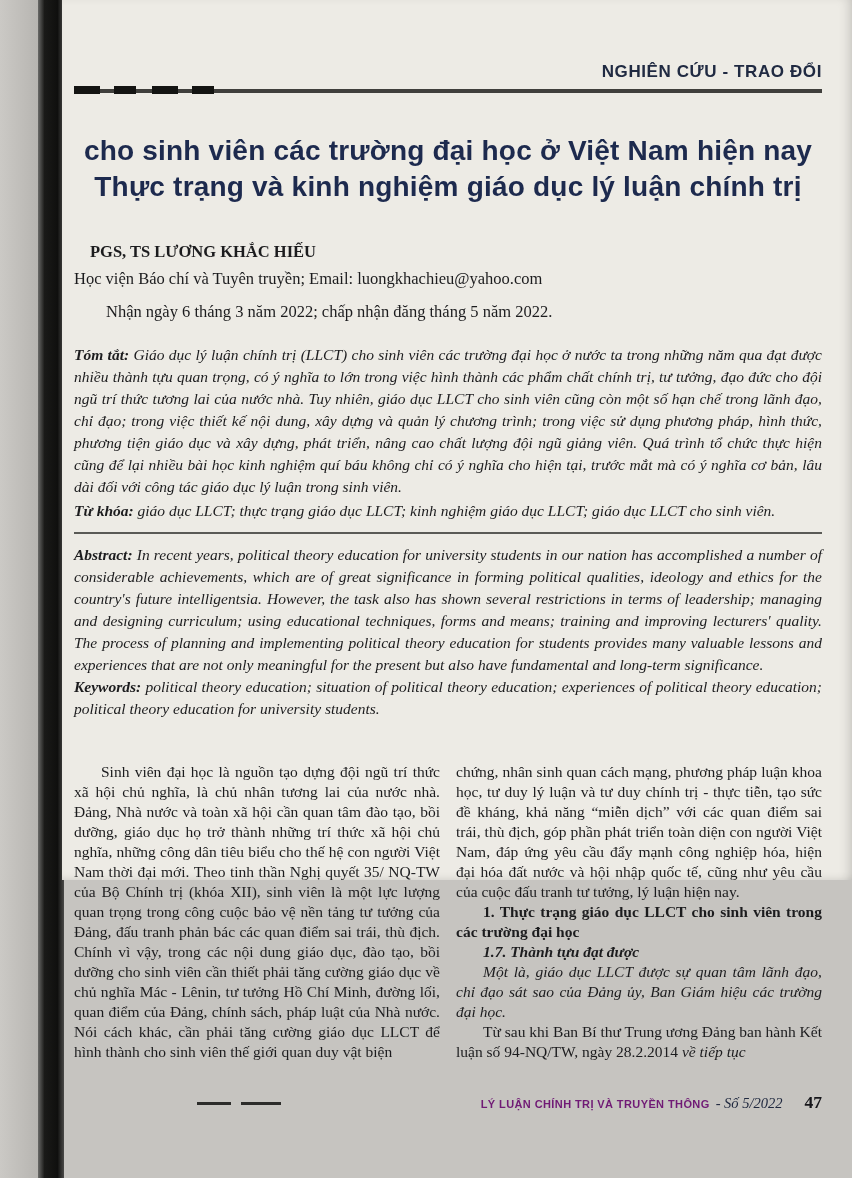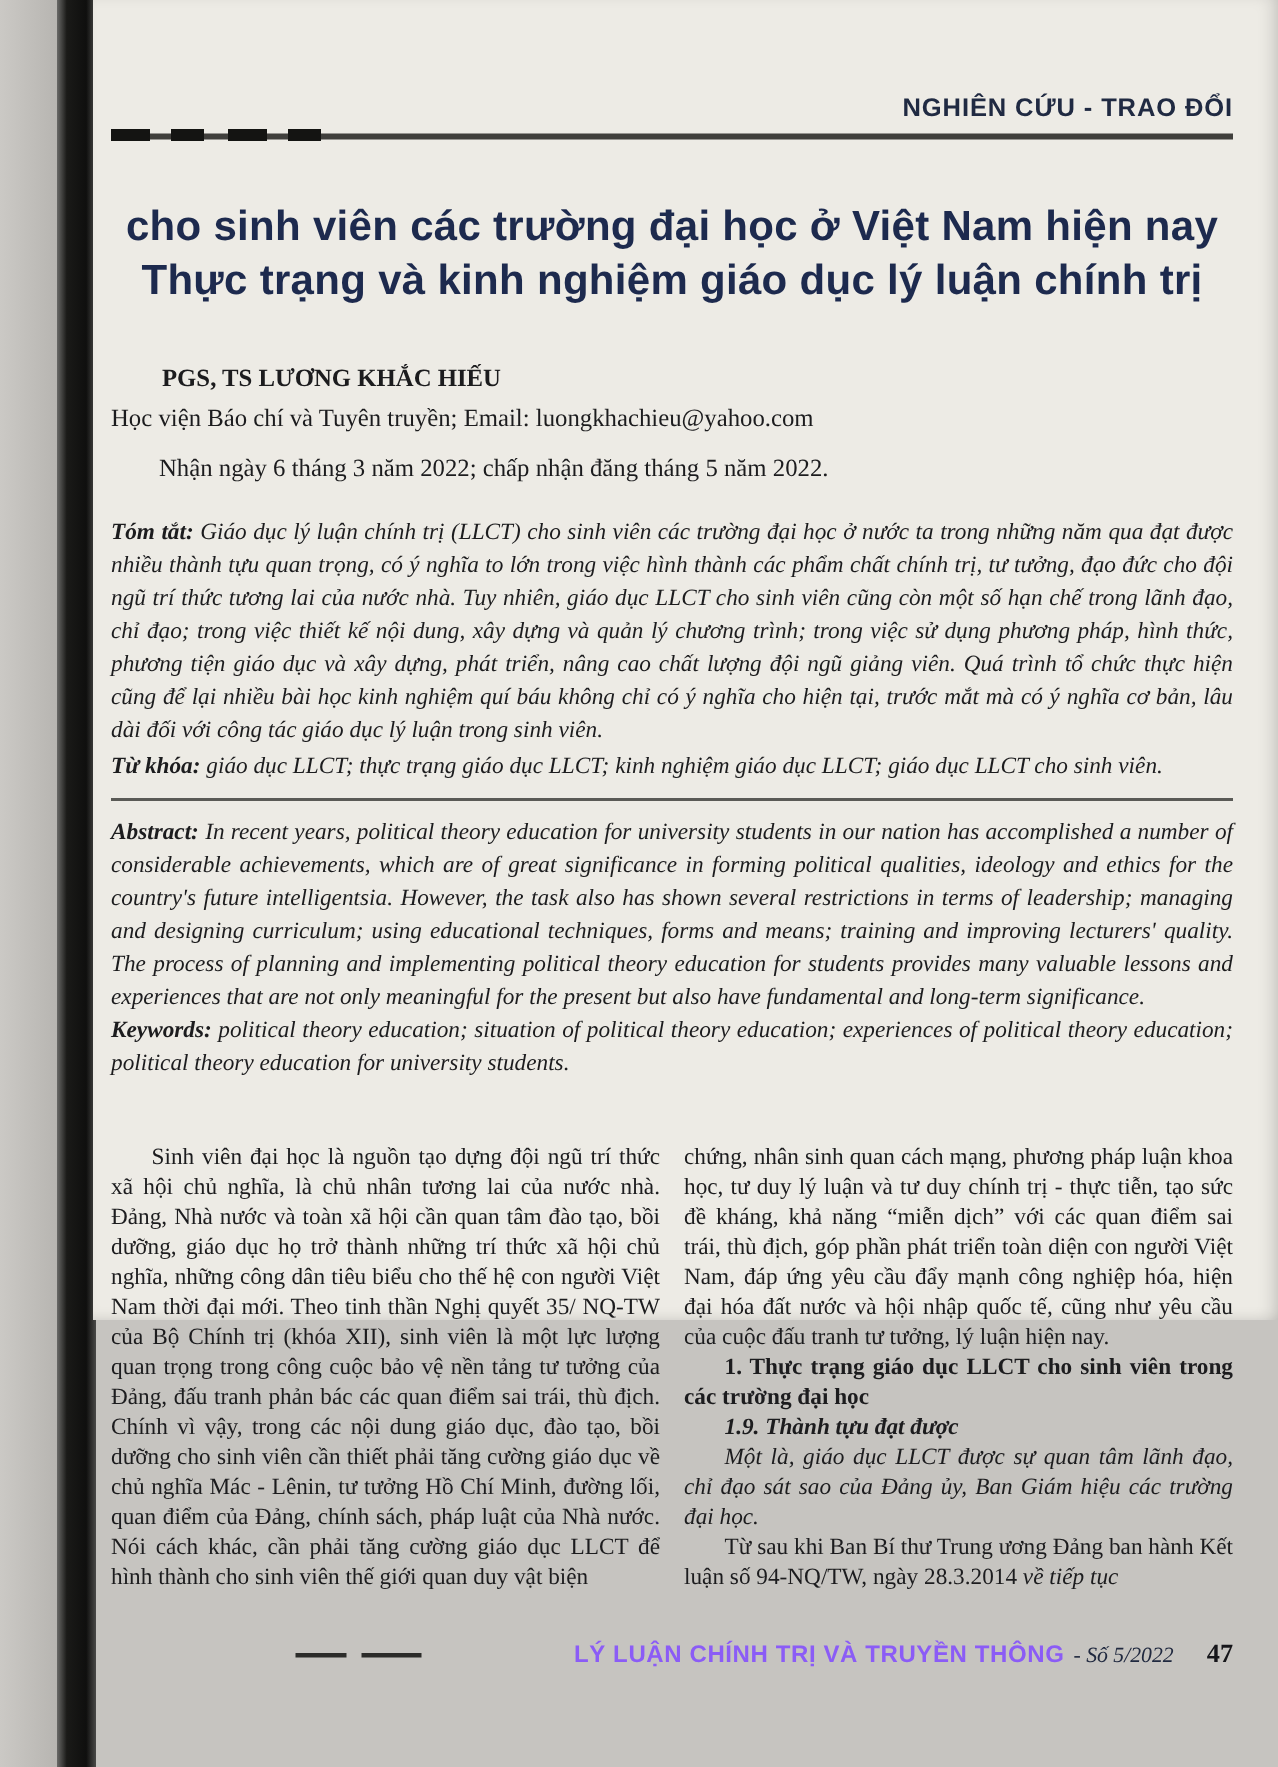--- a/index.html
+++ b/index.html
@@ -33,21 +33,21 @@
   }
   .header-rule { position:relative; margin-top:7px; height:4px; background:#403f3c; }
   .header-rule .dash { position:absolute; top:-3px; height:8px; background:#141412; }
   .title-block {
     margin-top:40px; text-align:center;
     font-family:"Liberation Sans", sans-serif;
     font-weight:700; font-size:28px; line-height:1.3;
     color:#1d2a4e; letter-spacing:0.2px;
   }
   .title-line { display:block; }
-  .author   { margin-top:36px; margin-left:34px; font-weight:700; font-size:16.5px; }
+  .author   { margin-top:36px; margin-left:16px; font-weight:700; font-size:16.5px; }
   .affiliation { margin-top:7px; font-size:16.5px; }
   .received { margin-top:13px; margin-left:32px; font-size:16.5px; }
   .abstract-vn { margin-top:22px; font-style:italic; font-size:15.5px; line-height:1.42; text-align:justify; }
   .abstract-vn p + p { margin-top:2px; }
   .divider { margin-top:10px; height:2px; background:#5a5a56; }
   .abstract-en { margin-top:10px; font-style:italic; font-size:15.5px; line-height:1.42; text-align:justify; }
   .label { font-weight:700; }
   .body-cols { display:flex; gap:16px; margin-top:42px; }
   .col { flex:1; font-size:15.5px; line-height:1.29; text-align:justify; }
   .col p { text-indent:27px; }
@@ -55,21 +55,21 @@
   .h1  { font-weight:700; }
   .h11 { font-weight:700; font-style:italic; }
   .pit { font-style:italic; }
   .it  { font-style:italic; }
   .footer {
     position:absolute; left:12px; right:30px; top:1092px; height:26px;
     font-family:"Liberation Sans", sans-serif;
   }
   .footer-dash { position:absolute; top:10px; height:3px; background:#2c2c2a; }
   .footer-text { position:absolute; right:0; top:0; display:flex; align-items:baseline; gap:6px; }
-  .journal-name { font-weight:700; font-size:16px; letter-spacing:0.4px; color:#8b5cf6;margin-left:48px; }
+  .journal-name { font-weight:700; font-size:11px; letter-spacing:0.4px; color:#701a75;margin-left:48px; }
   .journal-issue { font-style:italic; font-family:"Liberation Serif", serif; font-size:14.5px; color:#20293f; }
   .page-num { font-weight:700; font-size:17.5px; margin-left:16px; color:#16161a; font-family:"Liberation Serif", serif; }
 </style>
 </head>
 <body>
 
 <div class="left-margin"></div>
 <div class="binding-strip"></div>
 
 <div class="paper">
@@ -104,23 +104,23 @@
     <p><span class="label">Keywords:</span><span> political theory education; situation of political theory education; experiences of political theory education; political theory education for university students.</span></p>
   </div>
 
   <div class="body-cols">
     <div class="col">
       <p>Sinh viên đại học là nguồn tạo dựng đội ngũ trí thức xã hội chủ nghĩa, là chủ nhân tương lai của nước nhà. Đảng, Nhà nước và toàn xã hội cần quan tâm đào tạo, bồi dưỡng, giáo dục họ trở thành những trí thức xã hội chủ nghĩa, những công dân tiêu biểu cho thế hệ con người Việt Nam thời đại mới. Theo tinh thần Nghị quyết 35/ NQ-TW của Bộ Chính trị (khóa XII), sinh viên là một lực lượng quan trọng trong công cuộc bảo vệ nền tảng tư tưởng của Đảng, đấu tranh phản bác các quan điểm sai trái, thù địch. Chính vì vậy, trong các nội dung giáo dục, đào tạo, bồi dưỡng cho sinh viên cần thiết phải tăng cường giáo dục về chủ nghĩa Mác - Lênin, tư tưởng Hồ Chí Minh, đường lối, quan điểm của Đảng, chính sách, pháp luật của Nhà nước. Nói cách khác, cần phải tăng cường giáo dục LLCT để hình thành cho sinh viên thế giới quan duy vật biện</p>
     </div>
     <div class="col">
       <p class="no-indent">chứng, nhân sinh quan cách mạng, phương pháp luận khoa học, tư duy lý luận và tư duy chính trị - thực tiễn, tạo sức đề kháng, khả năng “miễn dịch” với các quan điểm sai trái, thù địch, góp phần phát triển toàn diện con người Việt Nam, đáp ứng yêu cầu đẩy mạnh công nghiệp hóa, hiện đại hóa đất nước và hội nhập quốc tế, cũng như yêu cầu của cuộc đấu tranh tư tưởng, lý luận hiện nay.</p>
       <p class="h1">1. Thực trạng giáo dục LLCT cho sinh viên trong các trường đại học</p>
-      <p class="h11">1.9. Thành tựu đạt được</p>
+      <p class="h11">1.7. Thành tựu đạt được</p>
       <p class="pit">Một là, giáo dục LLCT được sự quan tâm lãnh đạo, chỉ đạo sát sao của Đảng ủy, Ban Giám hiệu các trường đại học.</p>
-      <p><span>Từ sau khi Ban Bí thư Trung ương Đảng ban hành Kết luận số 94-NQ/TW, ngày 28.3.2014 </span><span class="it">về tiếp tục</span></p>
+      <p><span>Từ sau khi Ban Bí thư Trung ương Đảng ban hành Kết luận số 94-NQ/TW, ngày 28.2.2014 </span><span class="it">về tiếp tục</span></p>
     </div>
   </div>
 
   <div class="footer">
     <span class="footer-dash" style="left:123px; width:34px;"></span>
     <span class="footer-dash" style="left:167px; width:40px;"></span>
     <div class="footer-text">
       <span class="journal-name">LÝ LUẬN CHÍNH TRỊ VÀ TRUYỀN THÔNG</span>
       <span class="journal-issue">- Số 5/2022</span>
       <span class="page-num">47</span>

